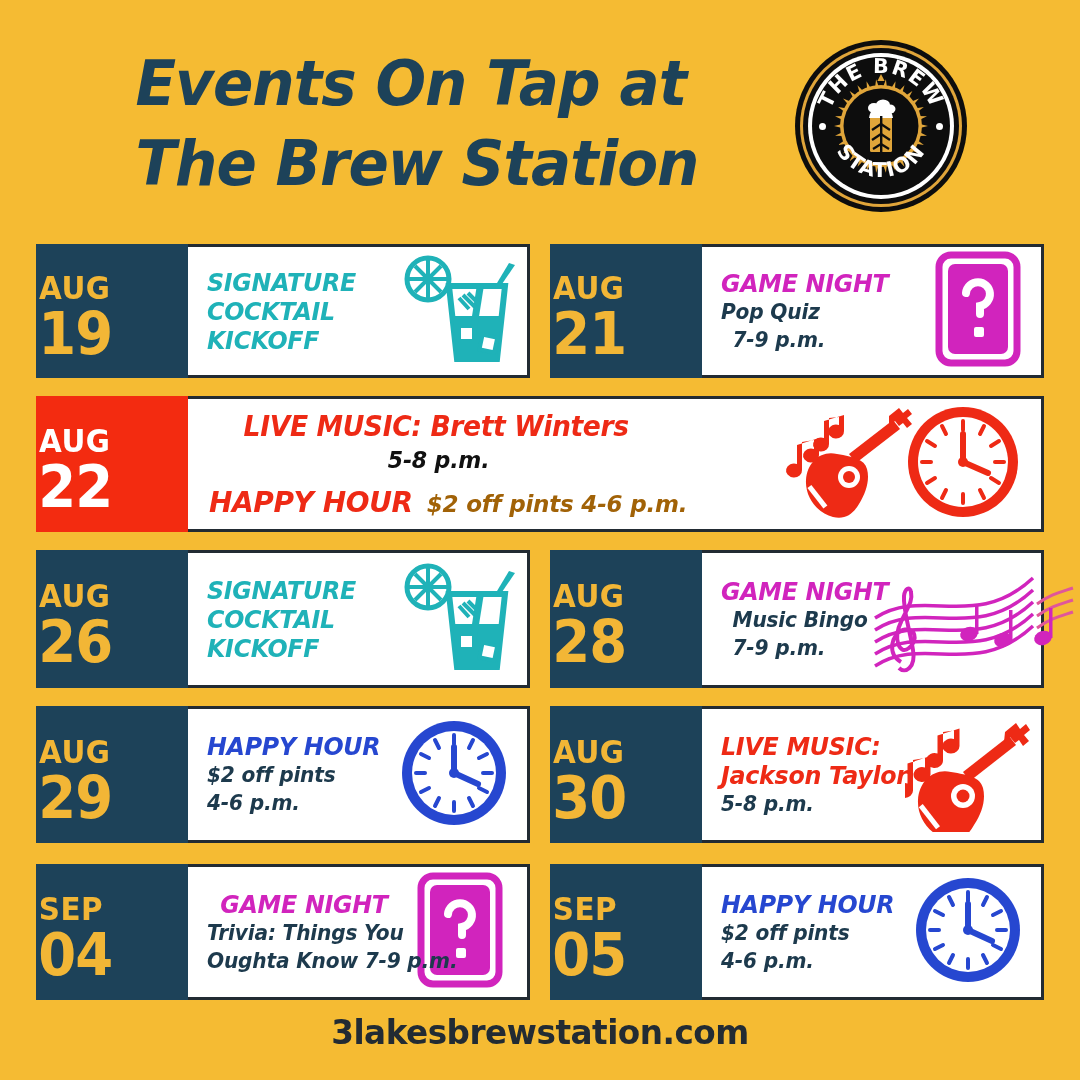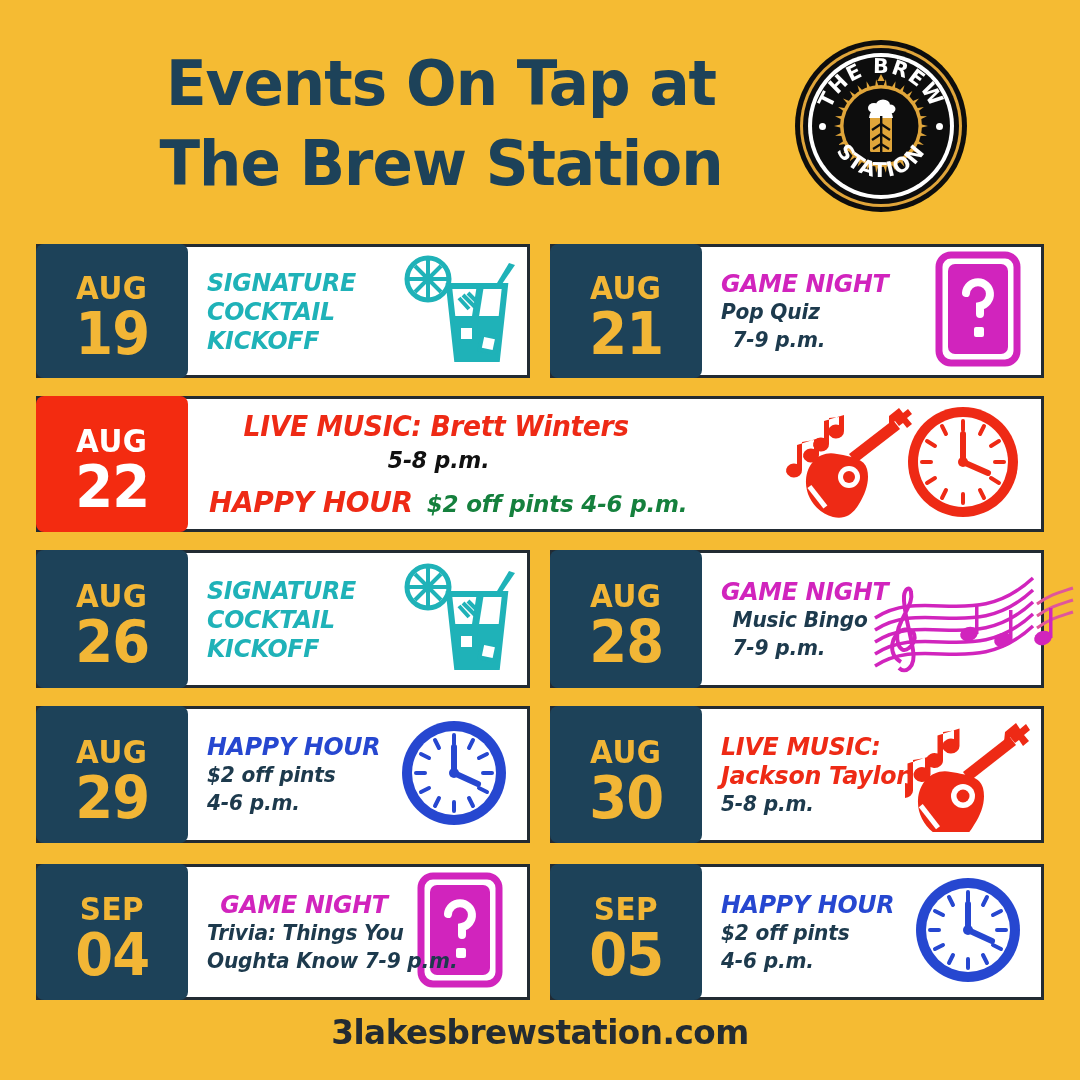--- a/index.html
+++ b/index.html
@@ -12,23 +12,23 @@
   }
 
   
   .header {
     position: absolute;
     left: 0; top: 0;
     width: 1080px; height: 232px;
   }
   .title-block {
     position: absolute;
-    left: 106px; top: 44px;
+    left: 122px; top: 44px;
     width: 670px;
-    text-align: center;
+    font-style: italic;
   }
   .title-line {
     font-family: "DejaVu Sans", sans-serif;
     font-weight: bold;
     font-size: 62px;
     line-height: 80px;
     letter-spacing: -1px;
     color: #1d4259;
     white-space: nowrap;
     transform: scaleX(0.96);
@@ -83,25 +83,24 @@
     border: 3px solid #222b33;
   }
   .card.wide { border: 3px solid #222b33; }
 
   .date-box {
     flex: 0 0 152px;
     background: #1d4259;
     color: #f2b636;
     display: flex;
     flex-direction: column;
-    align-items: center;
+    align-items: flex-start;
     justify-content: center;
     margin: -3px;
     padding-top: 12px;
-    border-radius: 8px;
   }
   .card.red .date-box { background: #f32b10; color: #ffffff; }
 
   .date-mon {
     font-family: "DejaVu Sans", sans-serif;
     font-weight: bold;
     font-size: 32px;
     line-height: 34px;
     letter-spacing: 0.5px;
     transform: scaleX(0.92);
@@ -178,21 +177,21 @@
   }
   .row2-l3 { margin-top: 10px; white-space: nowrap; }
   .row2-hh {
     font-family: "DejaVu Sans", sans-serif;
     font-weight: bold; font-size: 28px;
     color: #ee2a15; letter-spacing: -0.4px;
   }
   .row2-deal {
     font-family: "DejaVu Sans", sans-serif;
     font-weight: bold; font-size: 23px;
-    color: #15803d; letter-spacing: -0.2px;
+    color: #a16207; letter-spacing: -0.2px;
     margin-left: 14px;
   }
 
   
   .footer {
     position: absolute;
     left: 0; top: 1012px;
     width: 1080px;
     text-align: center;
     font-family: "DejaVu Sans", sans-serif;

